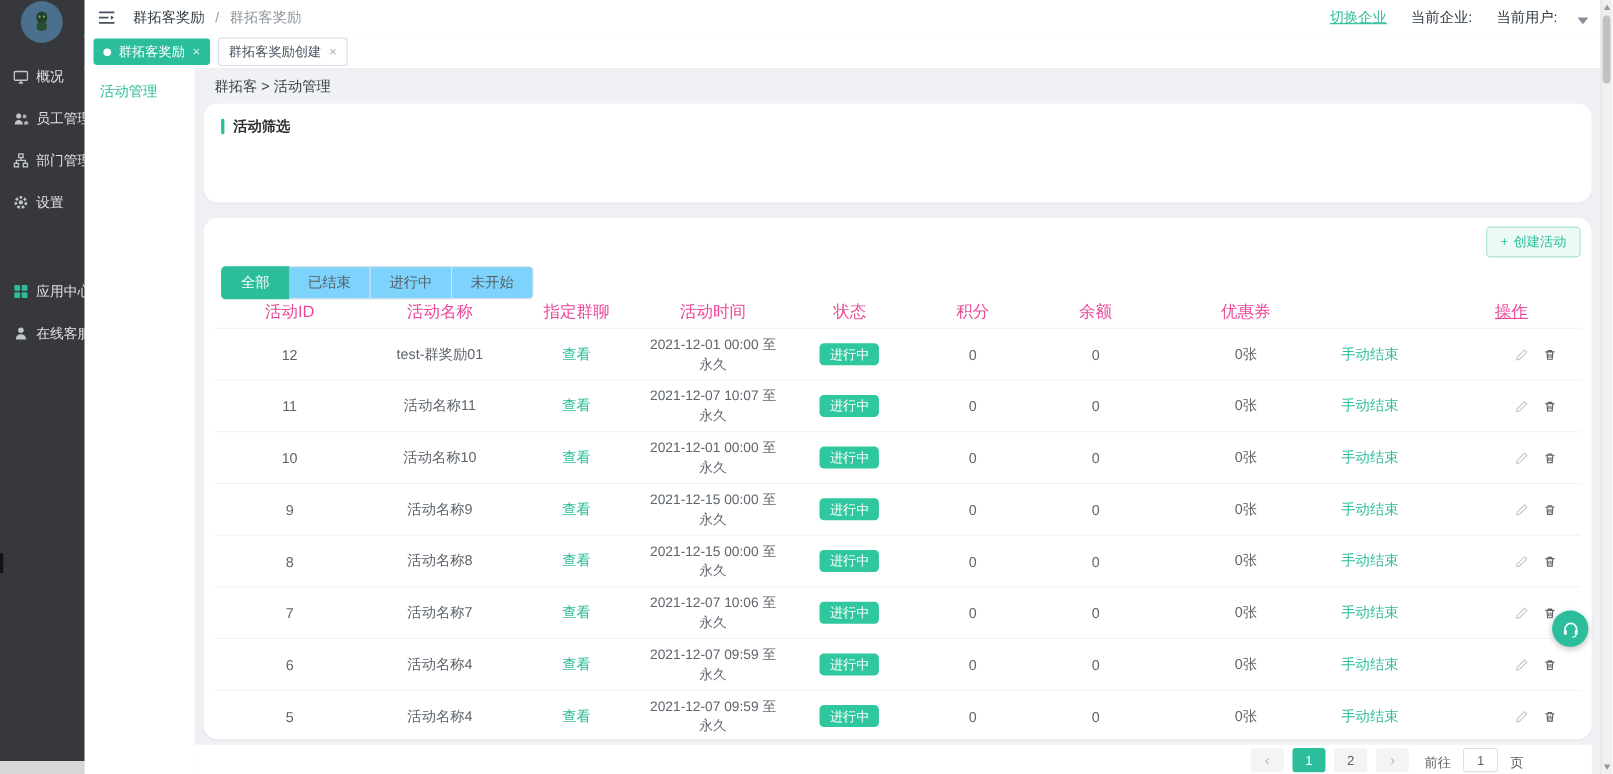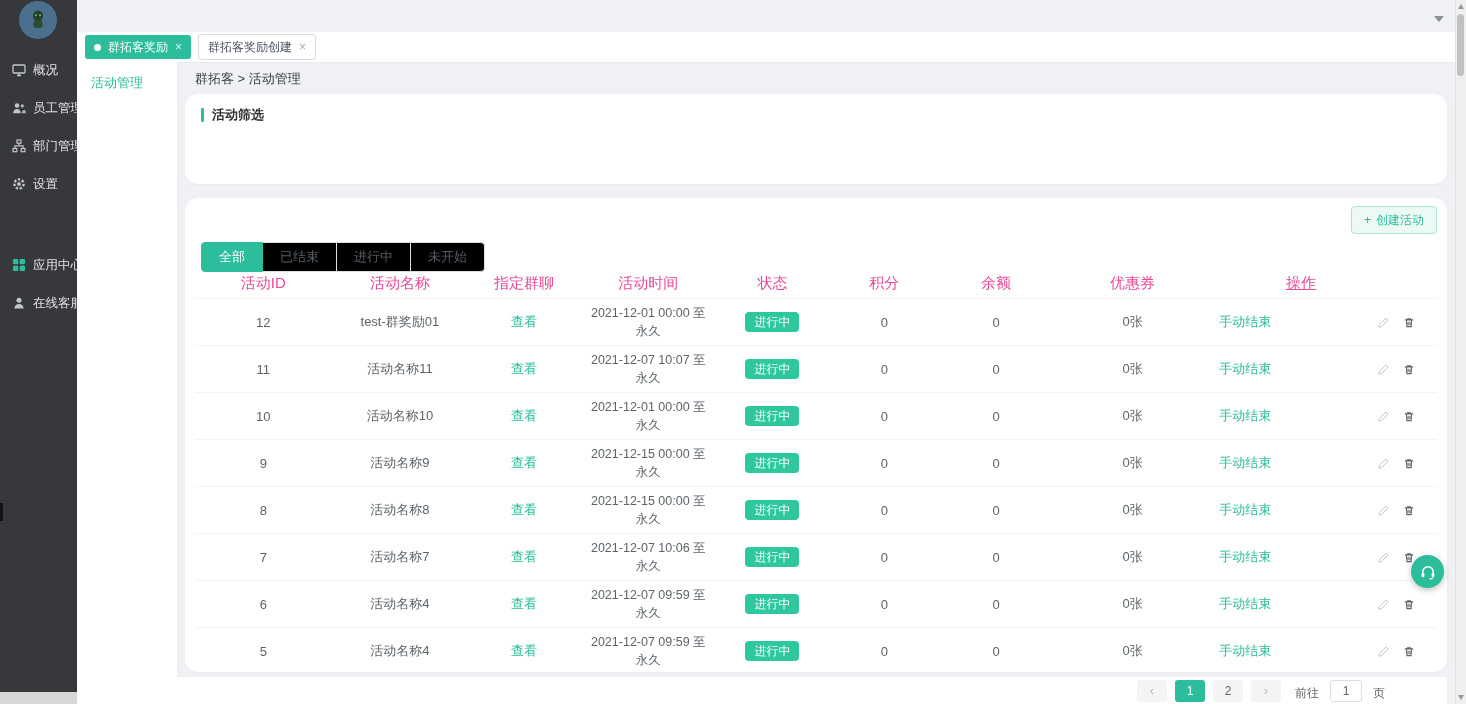--- a/index.html
+++ b/index.html
@@ -61,29 +61,29 @@
   .f-date .zhi{color:#4a4f55;font-size:12.5px;padding:0 4px;}
   .btn{box-sizing:border-box;height:30px;border:none;border-radius:4px;font-size:12.5px;cursor:pointer;font-family:inherit;display:flex;align-items:center;justify-content:center;}
   .btn-search{background:#2cbe9c;color:#fff;padding:0 15px;margin-left:1px;}
   .btn-export{background:#fff;color:#606266;border:1px solid #dcdfe6;padding:0 12px;}
 
   .list-head{position:absolute;top:12px;left:16px;display:flex;align-items:center;gap:14px;font-size:13px;}
   .summary{display:flex;gap:14px;font-weight:bold;color:#303133;}
   .create-btn{position:absolute;top:8px;right:10px;height:26px;padding:0 12px;background:#ecf9f4;border:1px solid #a9e3d2;border-radius:4px;color:#2cbe9c;font-size:12px;display:flex;align-items:center;gap:5px;cursor:pointer;}
 
   .stabs{position:absolute;top:44px;left:16px;display:flex;}
-  .stab{box-sizing:border-box;height:30px;padding:0 17px;border:1px solid #dcdfe6;background:#000000;color:#565f66;font-size:13px;display:flex;align-items:center;margin-left:-1px;cursor:pointer;position:relative;}
+  .stab{box-sizing:border-box;height:30px;padding:0 17px;border:1px solid #dcdfe6;background:#7dd3fc;color:#565f66;font-size:13px;display:flex;align-items:center;margin-left:-1px;cursor:pointer;position:relative;}
   .stab:first-child{border-radius:4px 0 0 4px;margin-left:0;}
   .stab:last-child{border-radius:0 4px 4px 0;}
   .stab.active{background:#2cbe9c;border-color:#2cbe9c;color:#fff;z-index:1;}
 
   .tgrid{display:grid;grid-template-columns:11% 11% 9% 11% 9% 9% 9% 13% 18%;align-items:center;}
   .thead{position:absolute;top:76px;left:10px;right:10px;color:#ec4899;font-size:15px;}
   .thead div{text-align:center;}
-  .thead .h-ops{text-align:center;padding-right:48px;text-decoration:underline;}
+  .thead .h-ops{text-align:right;padding-right:48px;text-decoration:underline;}
   .tbody{position:absolute;top:100px;left:10px;right:10px;}
   .trow{height:46px;border-top:1px solid #f1f3f6;font-size:13px;color:#5d646b;}
   .trow:last-child{border-bottom:1px solid #f1f3f6;}
   .td{text-align:center;}
   .td.time{line-height:1.45;font-size:12.5px;}
   .badge{display:inline-block;background:#2ec79e;color:#fff;font-size:12px;padding:4px 9px;border-radius:4px;line-height:1;}
   .glink{color:#2cbe9c;cursor:pointer;text-decoration:none;}
   .c-ops{display:flex;align-items:center;text-align:center;padding:0 22px 0 6px;}
   .op-icons{margin-left:auto;display:flex;gap:13px;align-items:center;}
   .op-icons .ic{cursor:pointer;display:flex;}
@@ -168,20 +168,38 @@
           <circle cx="7" cy="4.2" r="2.5"></circle>
             <path d="M2.4 12.6c0-3.1 2-4.7 4.6-4.7s4.6 1.6 4.6 4.7z"></path>
         </svg>
         <span>在线客服</span>
       </div>
     </div>
   </div>
   <div class="below-side"></div>
   <div class="left-mark"></div>
 
+  <div class="topbar">
+    <span class="burger">
+      <svg width="16" height="14" viewBox="0 0 16 14" stroke="#495060" stroke-width="1.6" fill="none">
+        <path d="M1 2.2h14M1 7h8.5M1 11.8h14"></path>
+          <path d="M11.8 5l2.8 2-2.8 2z" fill="#495060" stroke="none"></path>
+      </svg>
+    </span>
+    <span class="crumb">
+      <span>群拓客奖励</span>
+      <span class="sep">/</span>
+      <span class="cur">群拓客奖励</span>
+    </span>
+    <span class="top-right">
+      <span class="switch-link">切换企业</span>
+      <span>当前企业:</span>
+      <span>当前用户:</span>
+    </span>
+  </div>
   <div class="caret"></div>
 
   <div class="tabbar">
     <div class="wtab active">
       <span class="dot"></span>
       <span>群拓客奖励</span>
       <span class="x">×</span>
     </div>
     <div class="wtab idle">
       <span>群拓客奖励创建</span>

